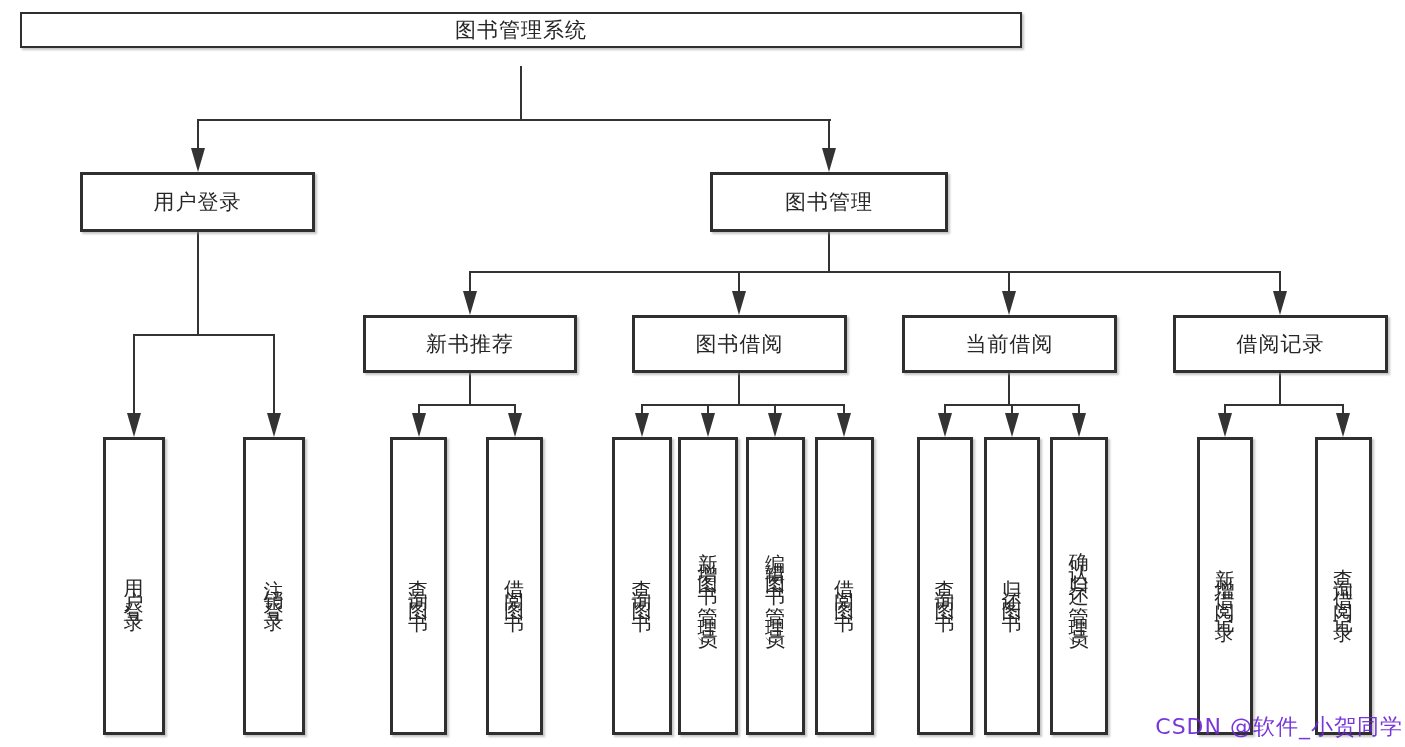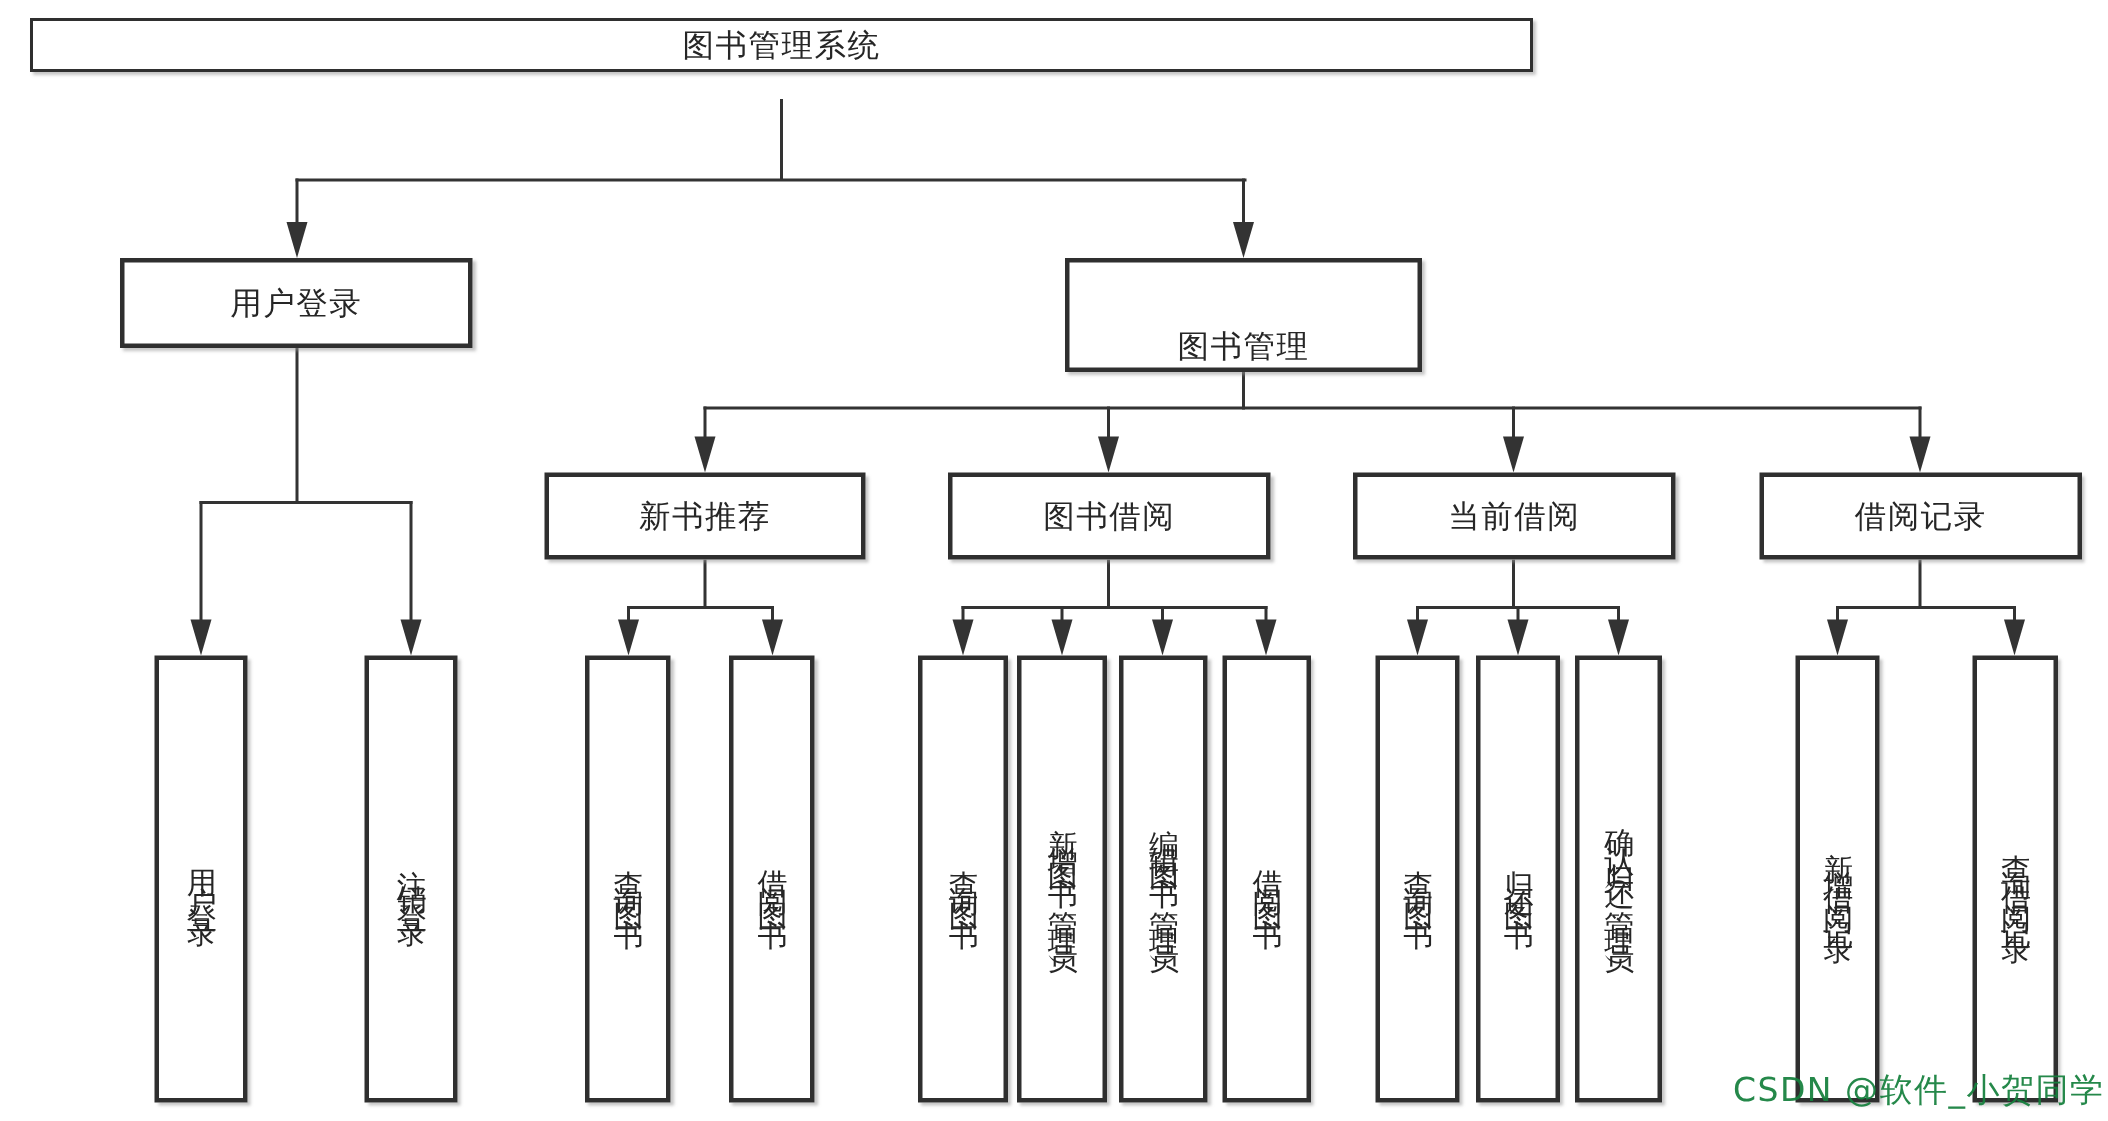--- a/index.html
+++ b/index.html
@@ -39,21 +39,21 @@
     border-left: 7px solid transparent;
     border-right: 7px solid transparent;
     border-top: 24px solid #333333;
     z-index: 1;
   }
   .watermark {
     position: absolute;
     top: 712px;
     right: 2px;
     font-size: 22px;
-    color: #15803d;
+    color: #6d28d9;
     opacity: 0.93;
     letter-spacing: 1px;
     z-index: 5;
     font-family: "DejaVu Sans", "Liberation Sans", sans-serif;
   }
 </style>
 </head>
 <body>
 
 <div class="canvas">
@@ -65,21 +65,21 @@
   <div class="line" style="left:520px; top:66px; width:2px; height:54px;"></div>
   <div class="line" style="left:197px; top:119px; width:634px; height:2px;"></div>
   <div class="line" style="left:197px; top:119px; width:2px; height:31px;"></div>
   <div class="arrow" style="left:191px; top:148px;"></div>
   <div class="line" style="left:828px; top:119px; width:2px; height:31px;"></div>
   <div class="arrow" style="left:822px; top:148px;"></div>
 
   <div class="node h" style="left:80px; top:172px; width:235px; height:60px;">
     <span>用户登录</span>
   </div>
-  <div class="node h" style="left:710px; top:172px; width:238px; height:76px;align-items:flex-end;">
+  <div class="node h" style="left:710px; top:172px; width:238px; height:60px;">
     <span>图书管理</span>
   </div>
 
   <div class="line" style="left:197px; top:232px; width:2px; height:104px;"></div>
   <div class="line" style="left:133px; top:334px; width:142px; height:2px;"></div>
   <div class="line" style="left:133px; top:334px; width:2px; height:82px;"></div>
   <div class="arrow" style="left:127px; top:413px;"></div>
   <div class="line" style="left:273px; top:334px; width:2px; height:82px;"></div>
   <div class="arrow" style="left:267px; top:413px;"></div>
 

